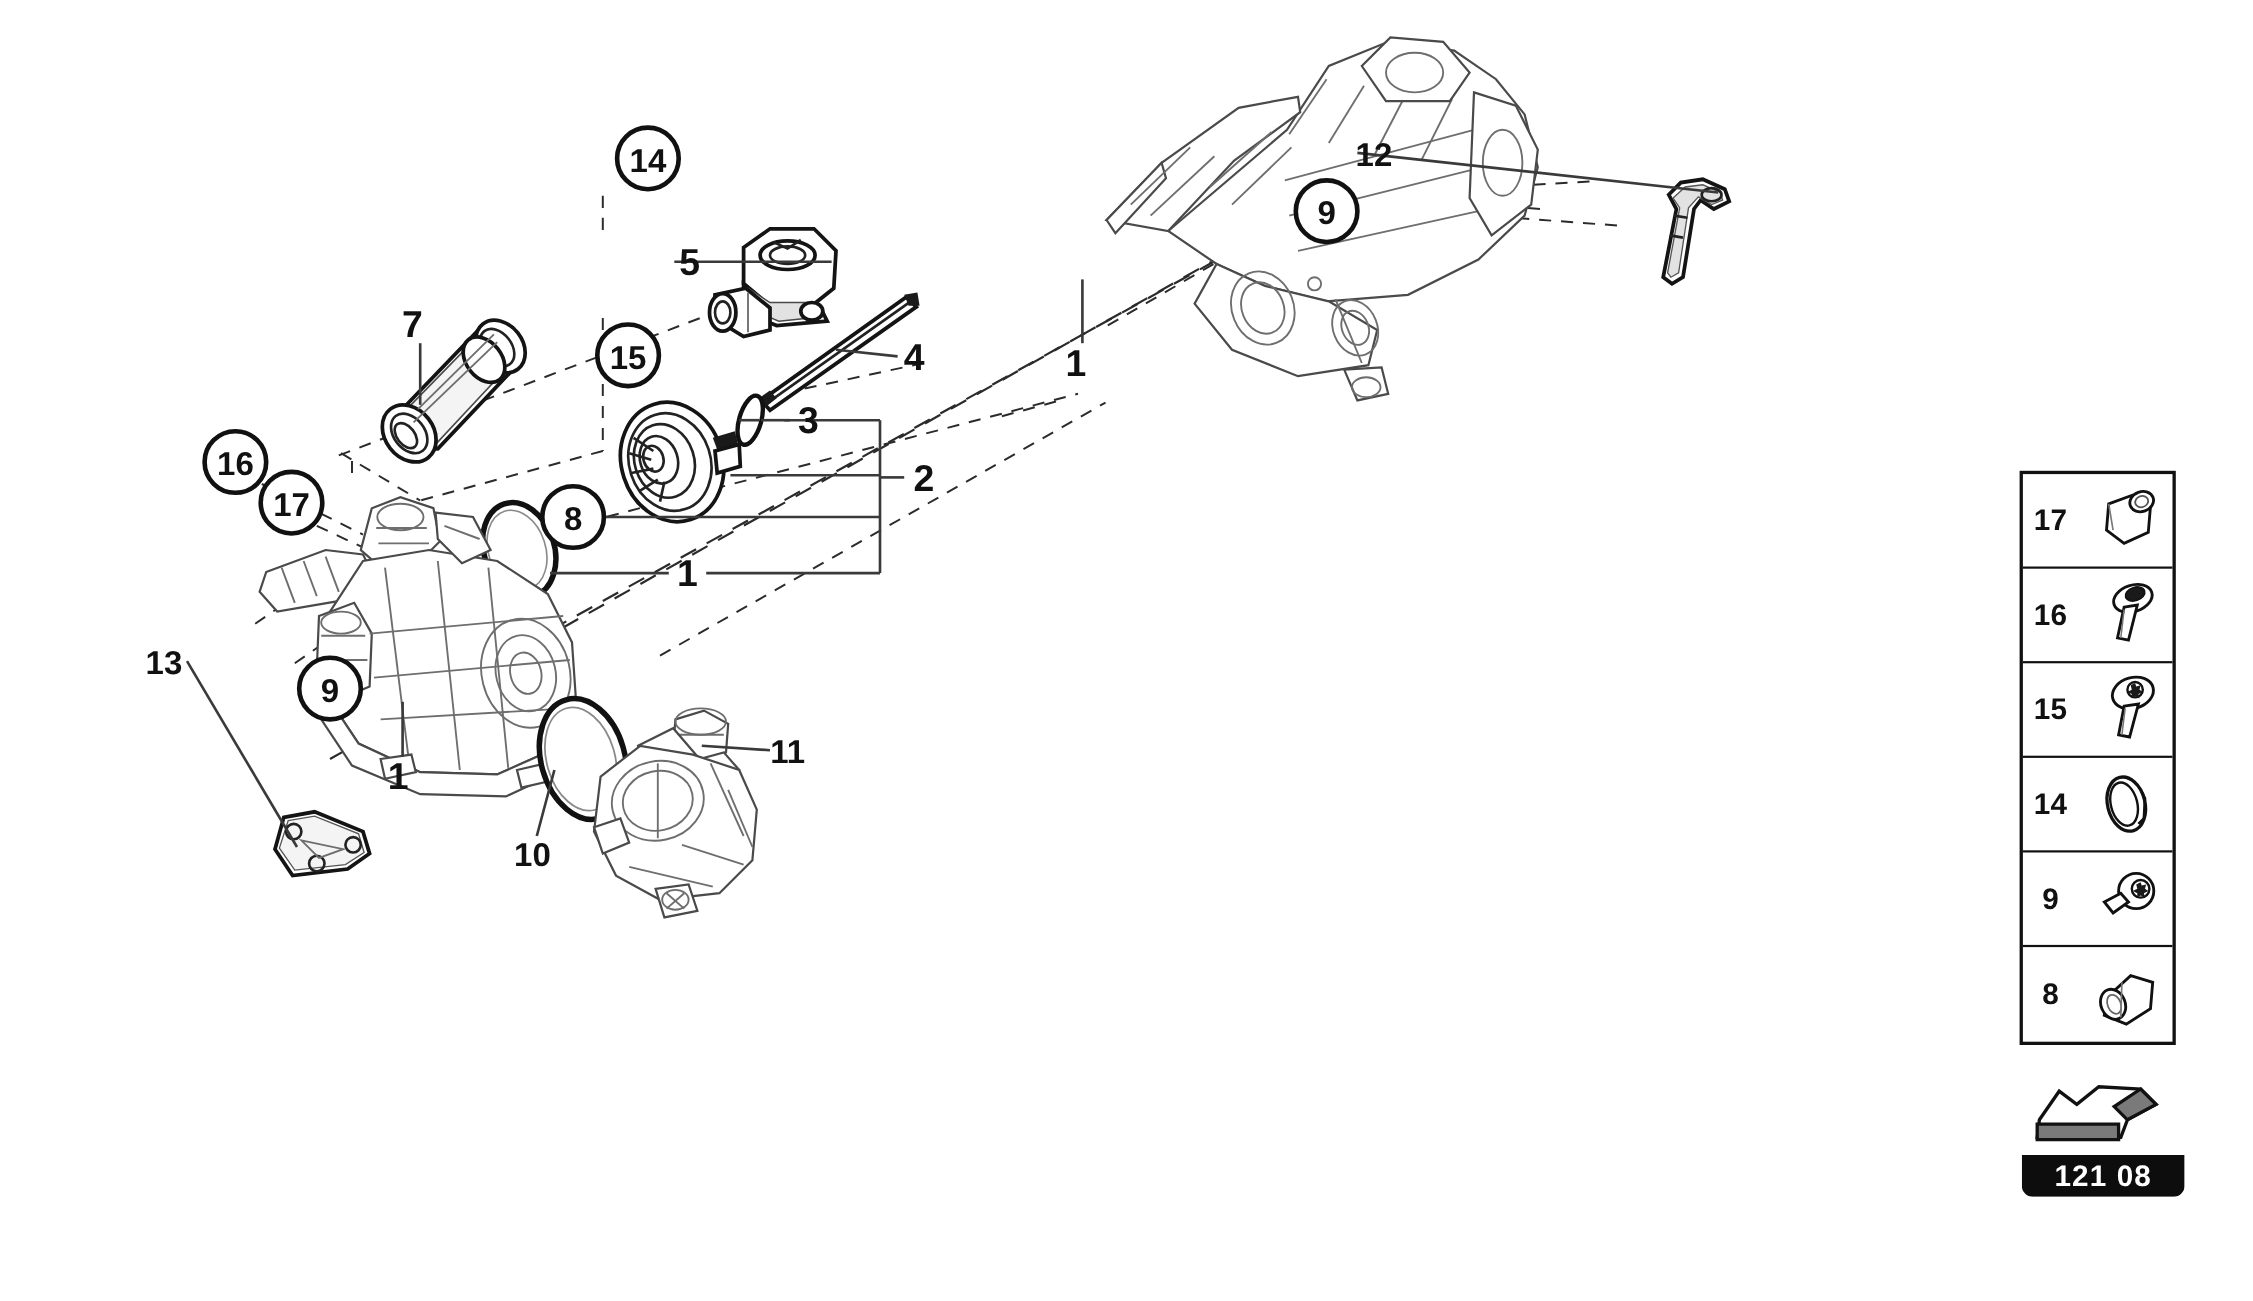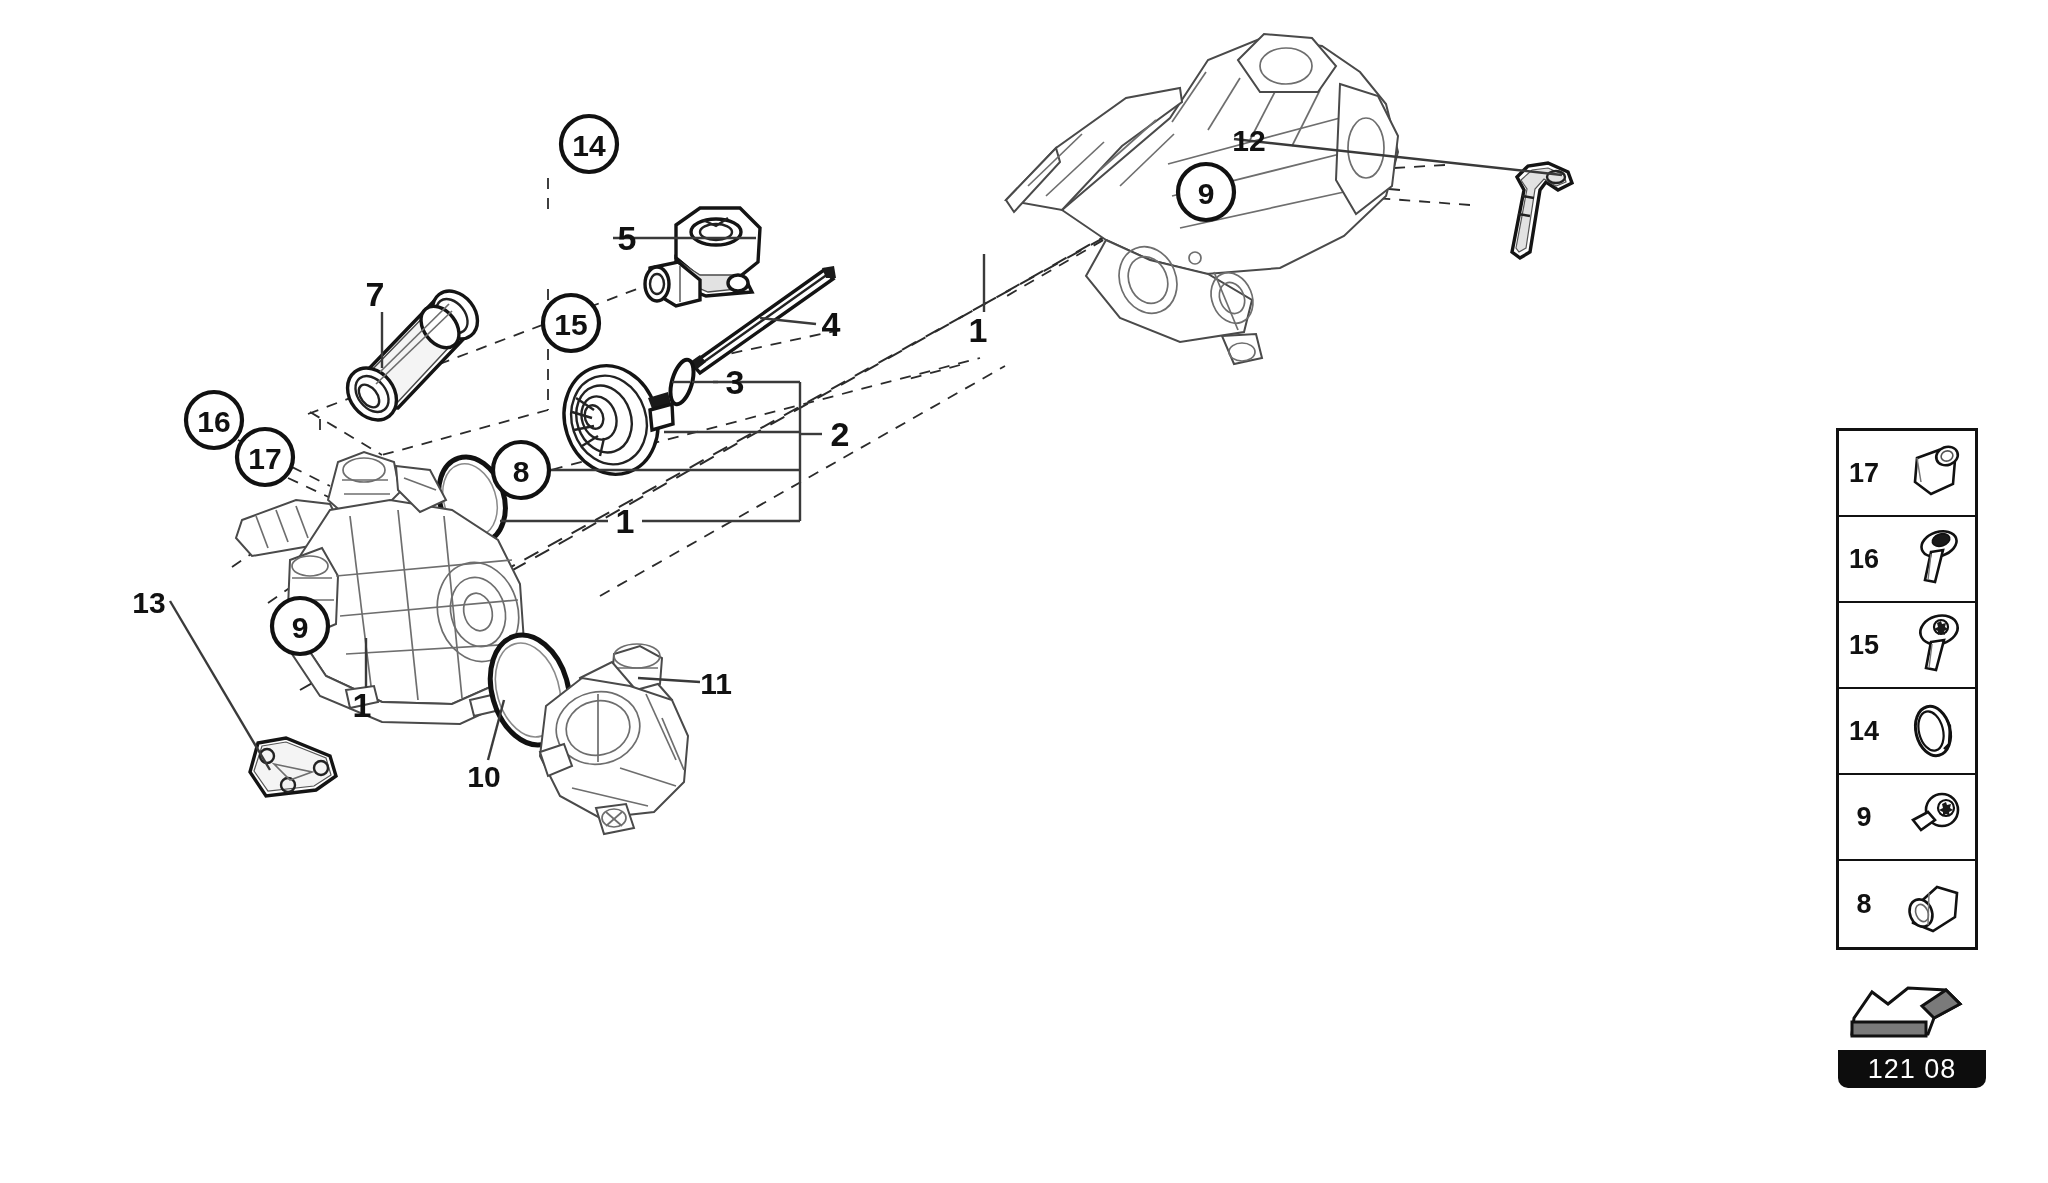--- a/index.html
+++ b/index.html
@@ -137,21 +137,21 @@
   #badge-art {
     height: 72px;
     width: 100%;
     display: block;
     background: #ffffff;
   }
   #badge-code {
     height: 38px;
     background: #0d0d0d;
     color: #ffffff;
-    font-weight: normal;
+    font-weight: bold;
     font-size: 27px;
     letter-spacing: 1px;
     display: flex;
     align-items: center;
     justify-content: center;
     font-family: "Liberation Sans", sans-serif;
   }
 </style>
 </head>
 <body>

